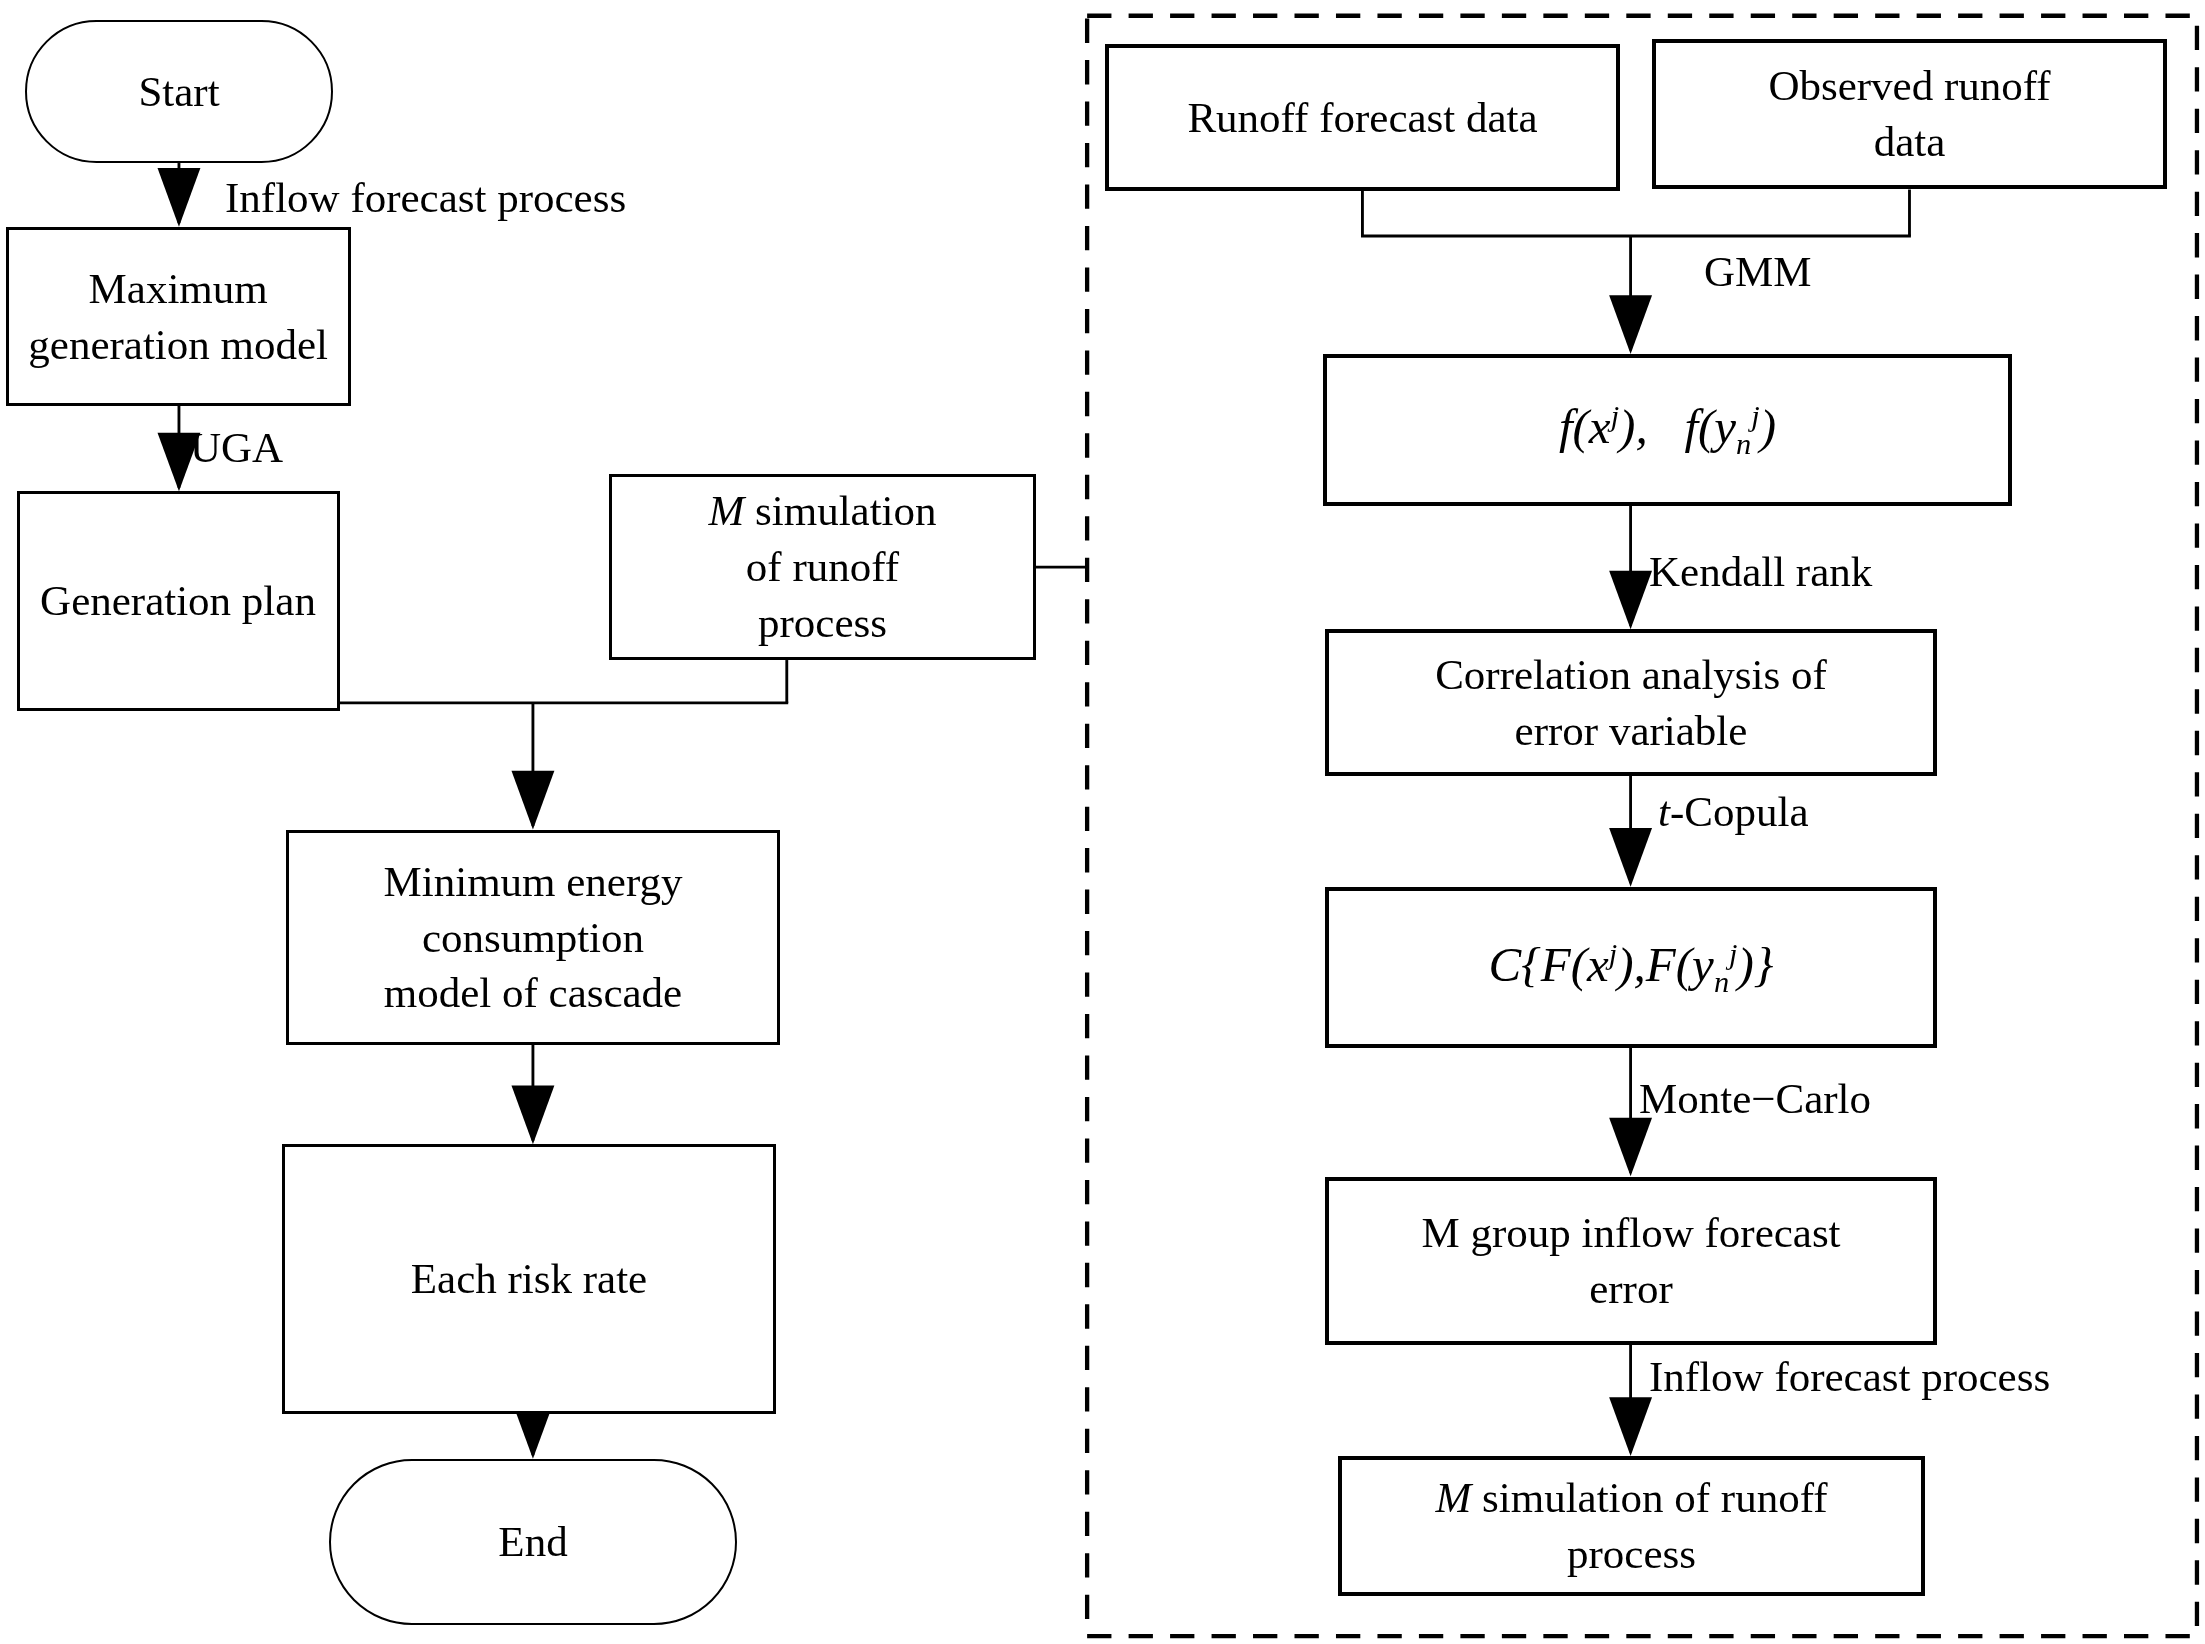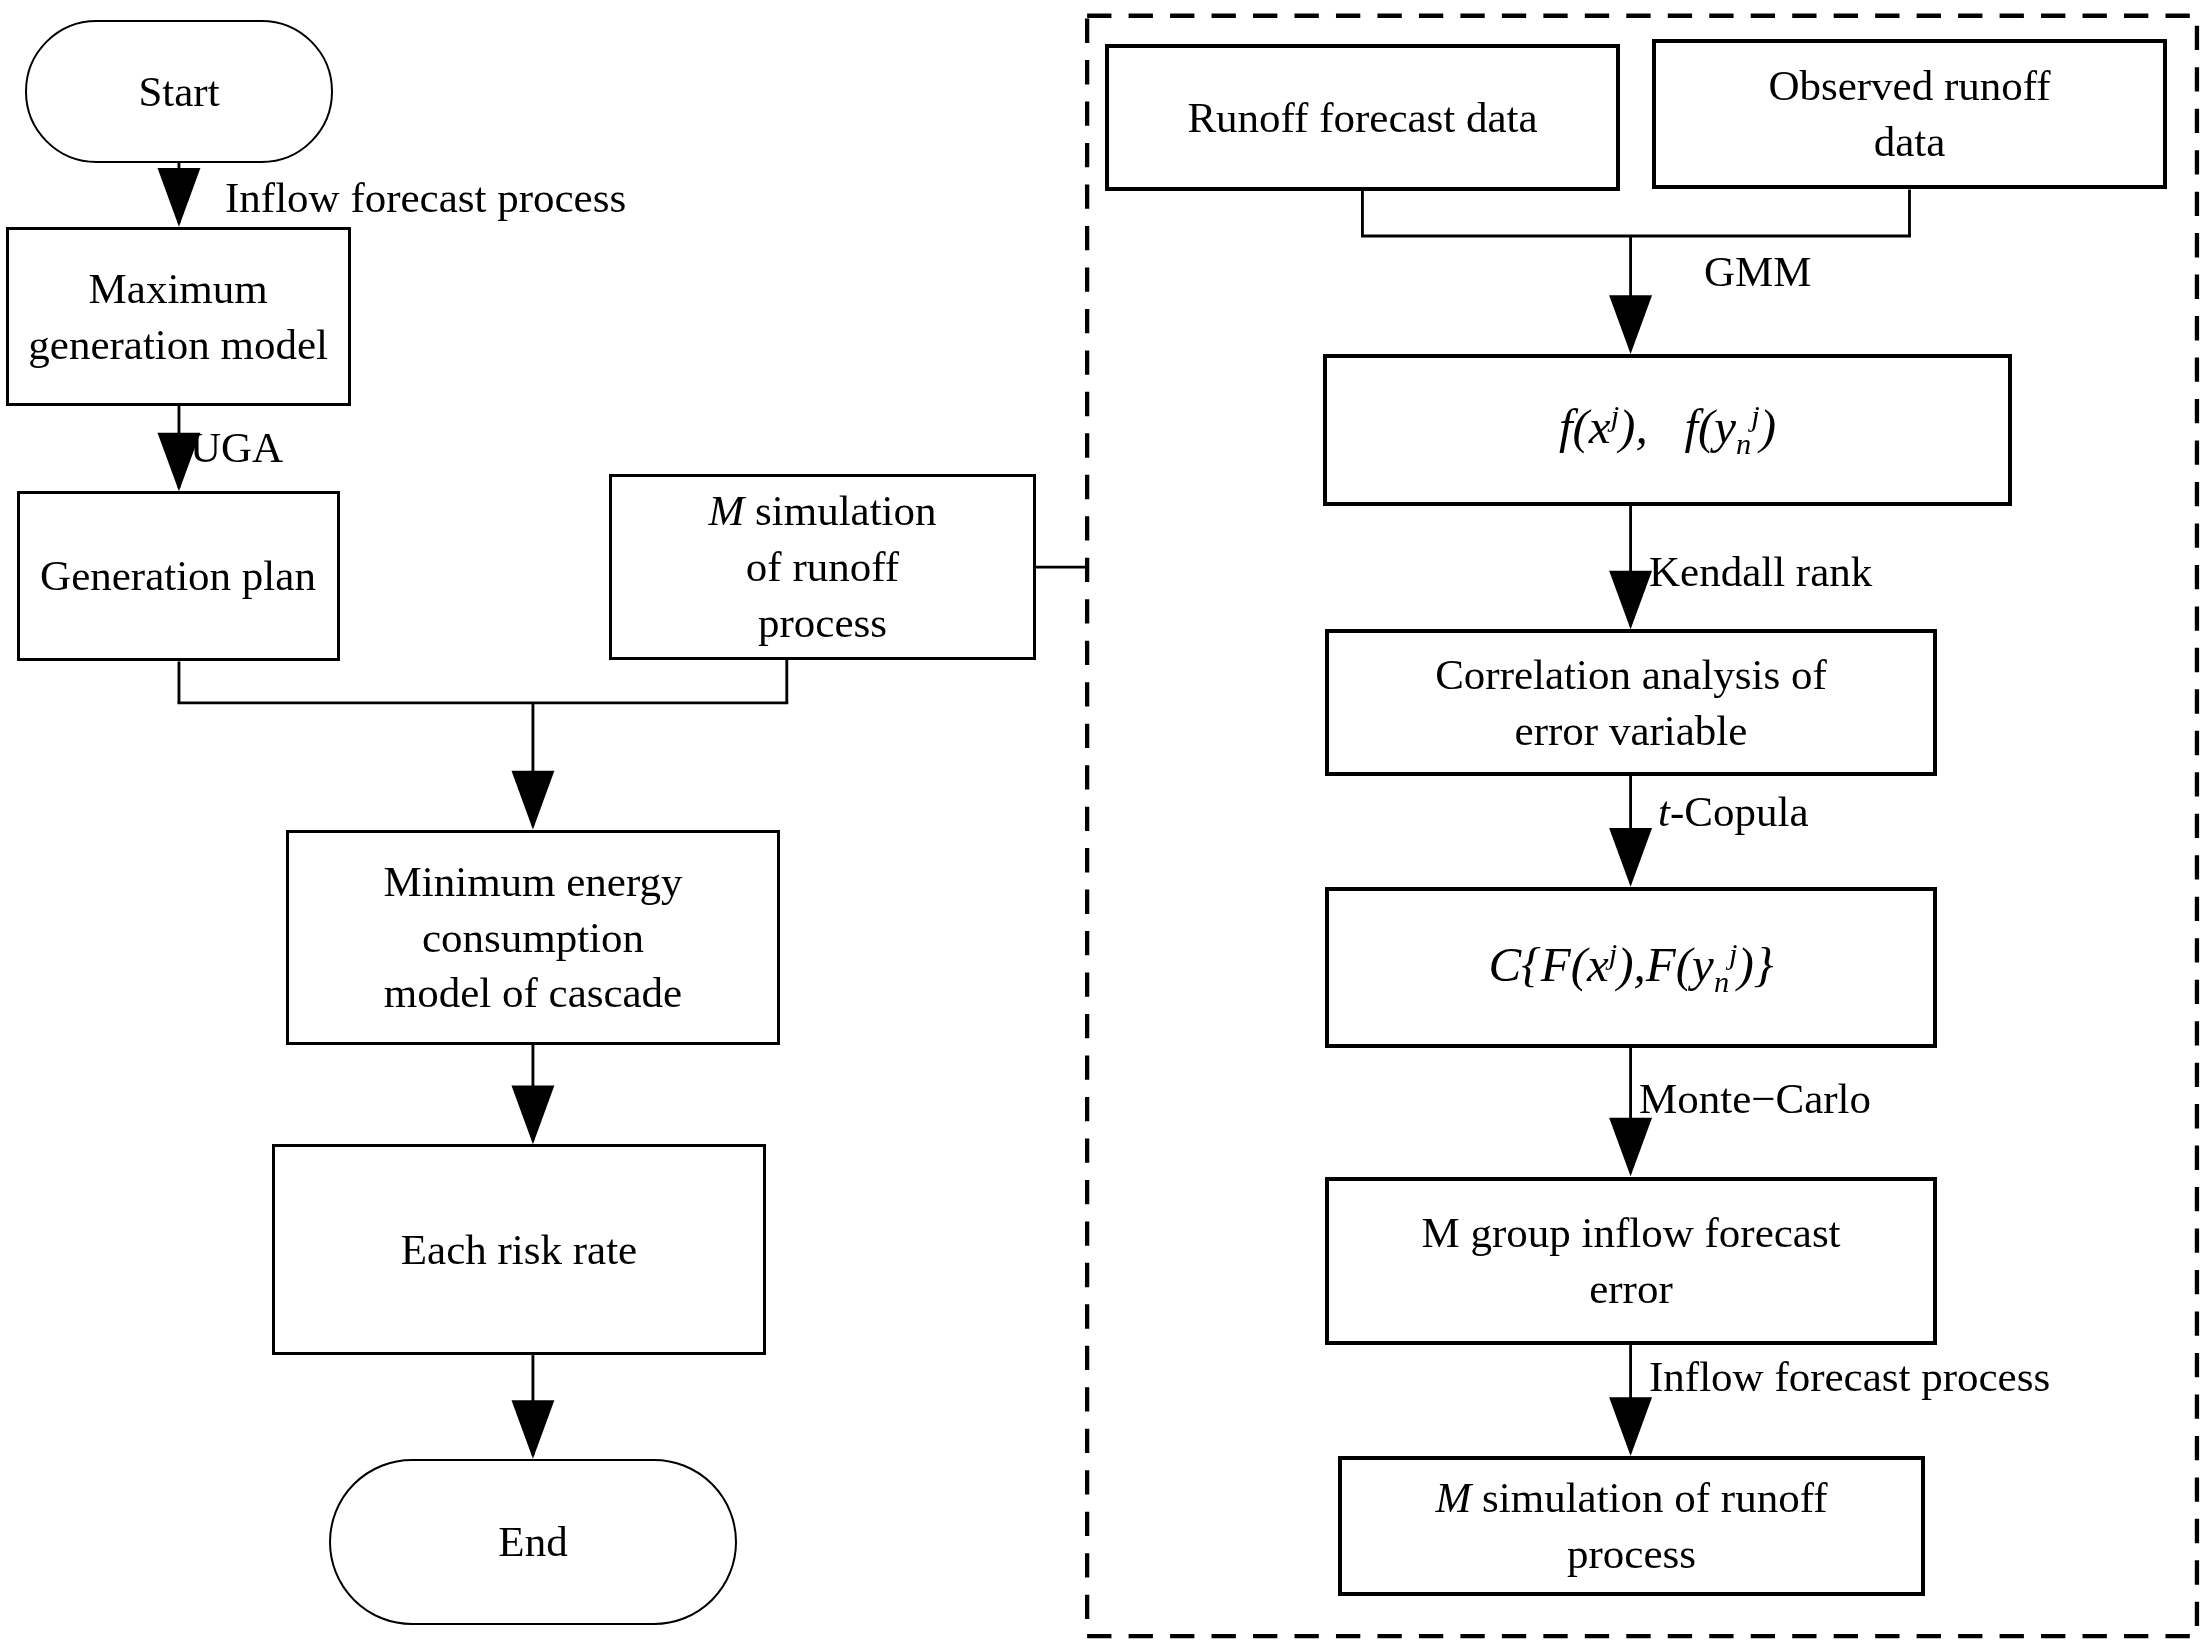--- a/index.html
+++ b/index.html
@@ -75,31 +75,31 @@
 
   <div class="node capsule" style="left:25px;top:20px;width:308px;height:143px;">Start</div>
 
   <div class="lbl" style="left:225px;top:173px;">Inflow forecast process</div>
 
   <div class="node" style="left:5.7px;top:227px;width:345px;height:179px;">Maximum
 generation model</div>
 
   <div class="lbl" style="left:190px;top:423px;">UGA</div>
 
-  <div class="node" style="left:16.5px;top:491px;width:323px;height:170px;">Generation plan</div>
+  <div class="node" style="left:16.5px;top:491px;width:323px;height:220px;">Generation plan</div>
 
   <div class="node" style="left:609px;top:474px;width:427px;height:186px;"><span><span class="it">M</span><span> simulation
 of runoff
 process</span></span></div>
 
   <div class="node" style="left:286px;top:830px;width:494px;height:215px;">Minimum energy
 consumption
 model of cascade</div>
 
-  <div class="node" style="left:272px;top:1144px;width:494px;height:211px;">Each risk rate</div>
+  <div class="node" style="left:282px;top:1144px;width:494px;height:270px;">Each risk rate</div>
 
   <div class="node capsule" style="left:329px;top:1459px;width:408px;height:166px;">End</div>
 
   <div class="node rp" style="left:1105px;top:44px;width:515px;height:147px;">Runoff forecast data</div>
 
   <div class="node rp" style="left:1652px;top:39px;width:515px;height:150px;">Observed runoff
 data</div>
 
   <div class="lbl" style="left:1704px;top:247px;">GMM</div>
 

